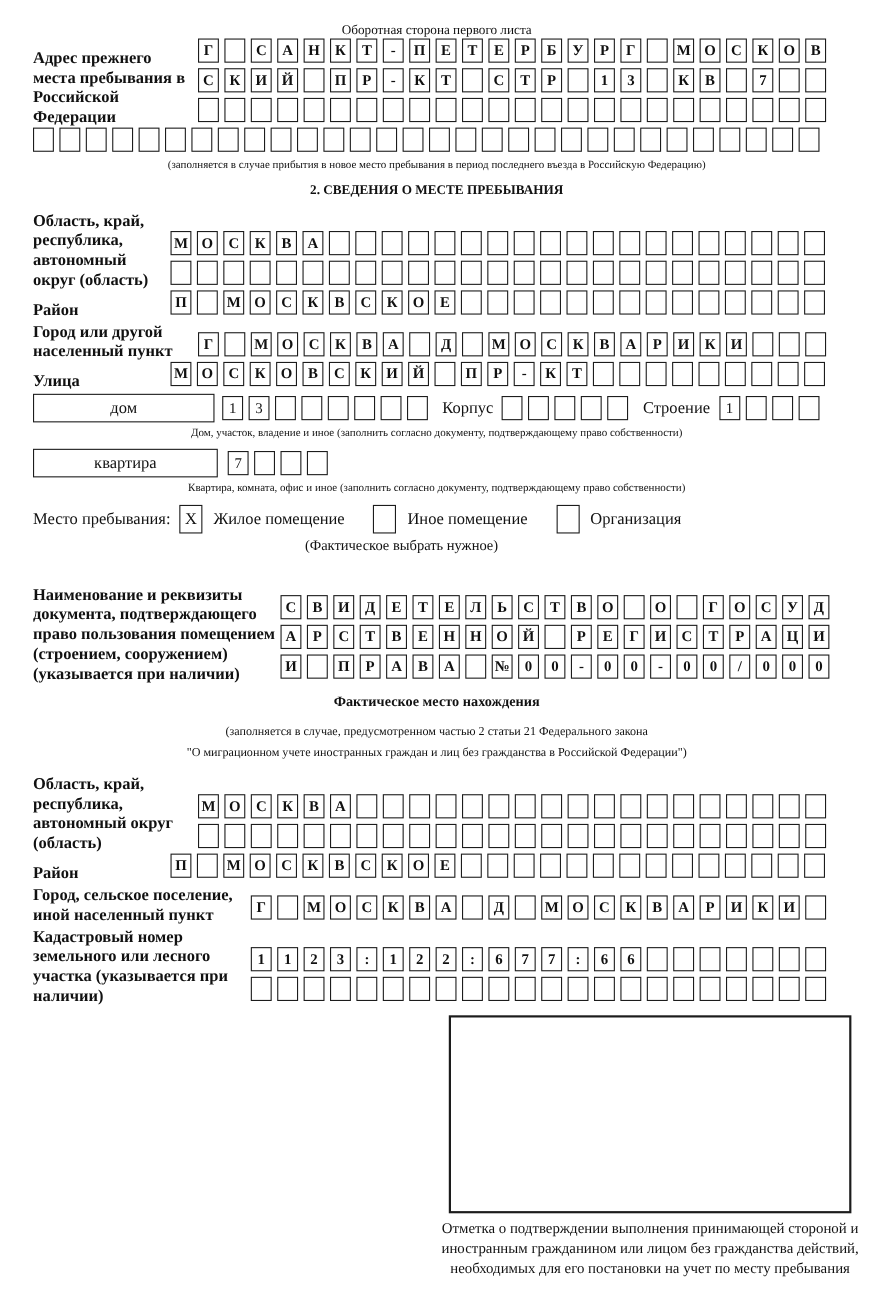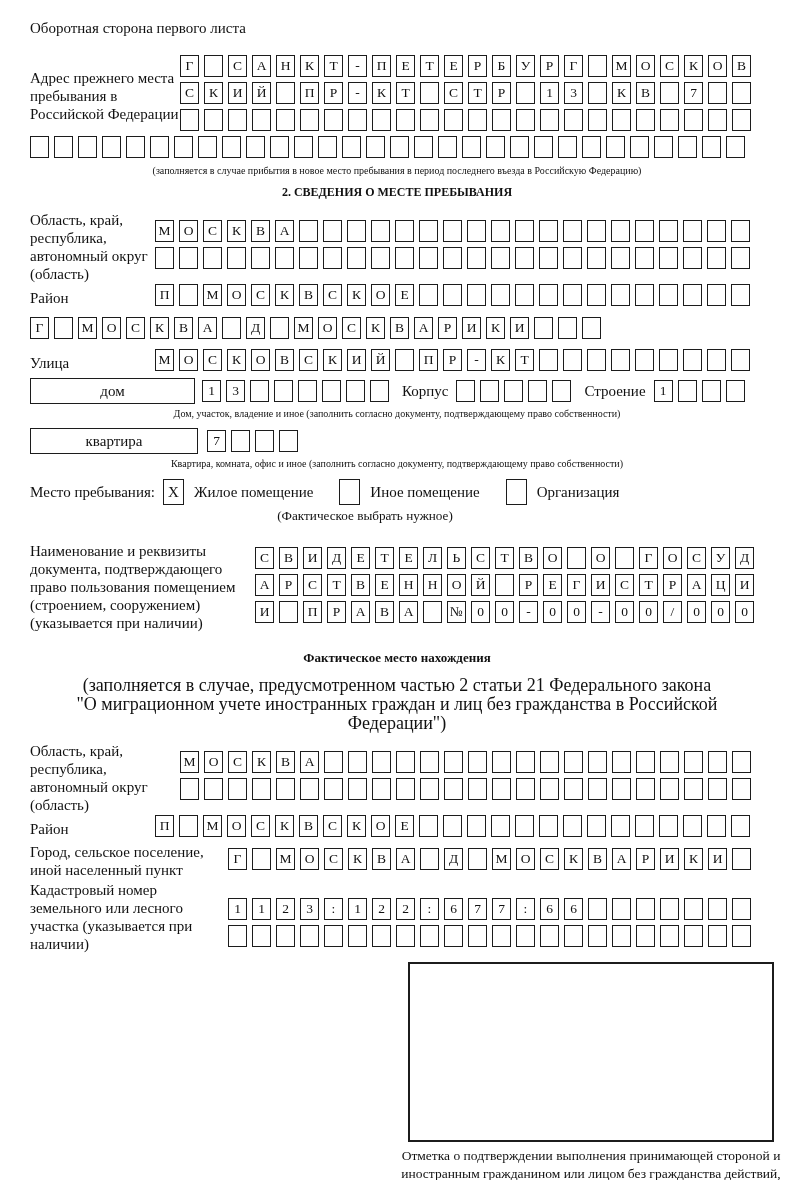--- a/index.html
+++ b/index.html
@@ -1,20 +1,20 @@
 <!DOCTYPE html>
 <html><head>
 <meta charset="utf-8">
 <style>
   html,body { margin:0; padding:0; background:#fff; }
   body { width:800px; height:1180px; color:#111; font-family:"Liberation Serif","DejaVu Serif",serif; font-size:15px; position:relative; overflow:hidden; }
   .page { padding:20px 36px 0 30px; }
-  .hdr { text-align:left; font-size:15px; margin-bottom:18px; }
-
-  .group { display:flex; align-items:center; }
+  .hdr { text-align:center; font-size:12px; }
+
+  .group { display:flex; align-items:flex-end;font-weight:bold; }
   .glabel { flex:none; line-height:18px; font-size:15px; }
   .lw125 { width:125px; }
   .lw150 { width:150px; }
   .lw198 { width:198px; }
   .lw225 { width:225px; }
 
   .cellrow { display:flex; margin-bottom:5px; height:22px; }
   .cell { flex:none; width:19px; height:22px; border:1.7px solid #1c1c1c; margin-right:5px;
           box-sizing:border-box; display:flex; align-items:center; justify-content:center;
           font-size:13.5px; background:#fff; }
@@ -29,21 +29,21 @@
   .slabel { flex:none; margin:0 8px; font-size:15px; }
   .inline-cells { margin-bottom:0; }
 
   .mesto-row { display:flex; align-items:center; margin:6px 0 2px 0; height:28px; }
   .chk { flex:none; width:21px; height:26px; border:1.7px solid #1c1c1c; box-sizing:border-box;
          display:inline-flex; align-items:center; justify-content:center; font-size:15px; margin:0 10px 0 8px; }
   .opt { flex:none; margin-right:18px; }
   .mesto-note { width:400px; margin-left:135px; text-align:center; font-size:13.2px; margin-bottom:8px; }
 
   .fact-title { font-weight:bold; text-align:center; font-size:13px; margin:8px 0 10px 0; }
-  .fact-cap { font-size:18px; text-align:center; line-height:19px; margin-bottom:8px; }
+  .fact-cap { font-size:11px; text-align:center; line-height:19px; margin-bottom:8px; }
 
   .mt15 { margin-top:15px; }
   .stamp-wrap { margin-left:346px; width:430px; margin-top:8px; text-align:center; }
   .stamp-box { width:362px; height:176px; border:2px solid #1c1c1c; margin:0 auto 5px auto; background:#fff; }
   .stamp-note { font-size:13.5px; line-height:18px; }
 </style>
 </head>
 <body>
 
 <div class="page">
@@ -254,20 +254,21 @@
         <div class="cell"></div>
         <div class="cell"></div>
         <div class="cell"></div>
         <div class="cell"></div>
         <div class="cell"></div>
         <div class="cell"></div>
       </div>
   </div>
 
   <div class="group" style="min-height:38px;">
+    <div class="glabel lw150">Город или другой населенный пункт</div>
     <div class="cellrow">
         <div class="cell">Г</div>
         <div class="cell"></div>
         <div class="cell">М</div>
         <div class="cell">О</div>
         <div class="cell">С</div>
         <div class="cell">К</div>
         <div class="cell">В</div>
         <div class="cell">А</div>
         <div class="cell"></div>

